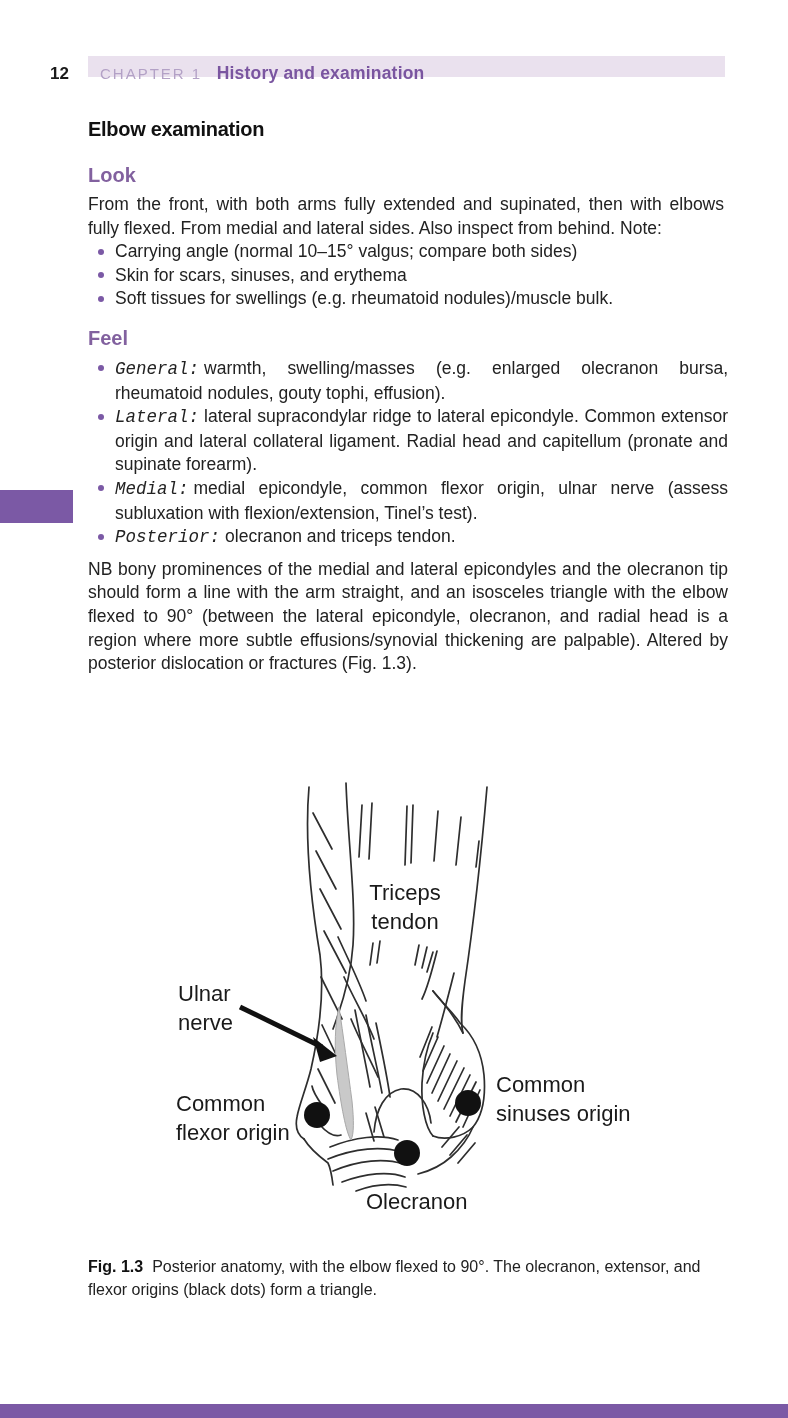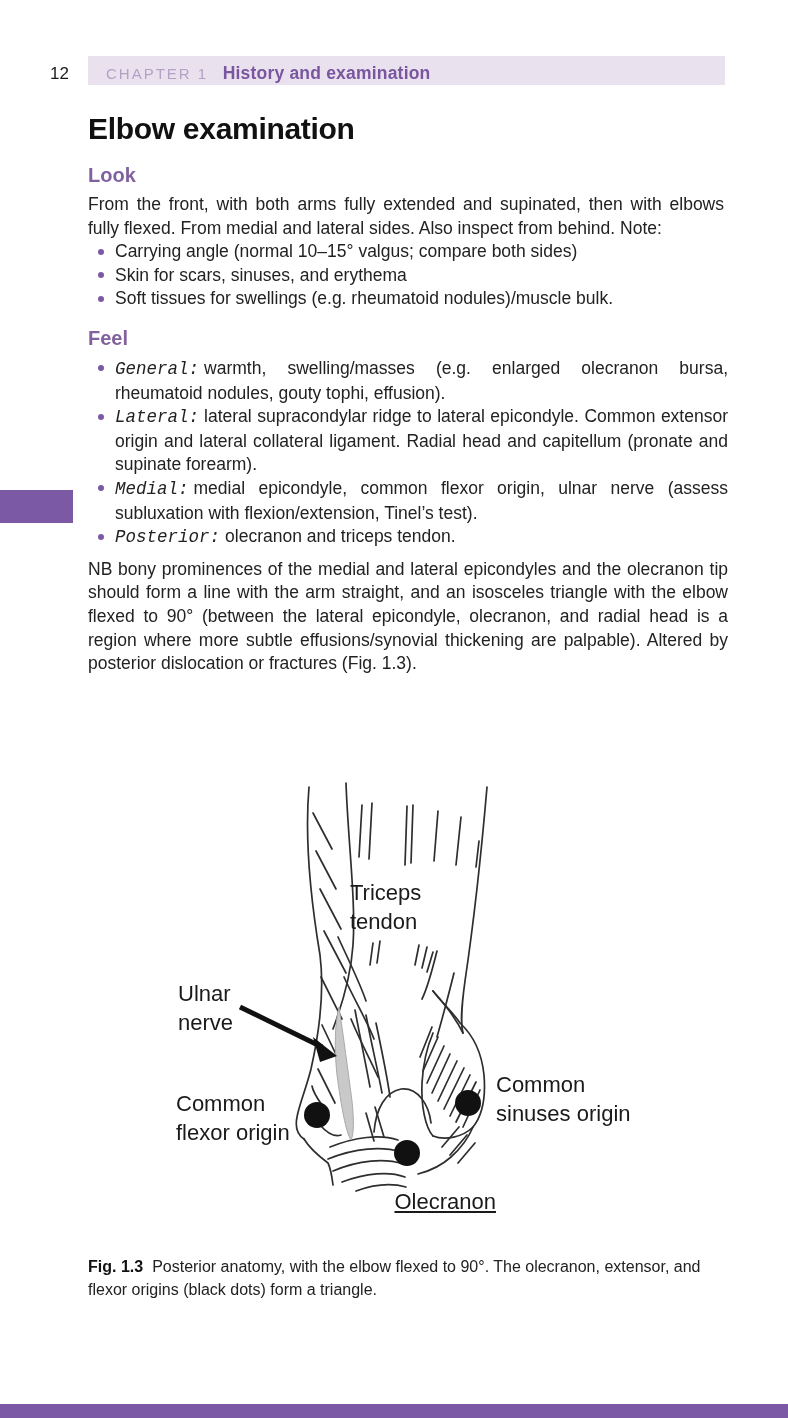--- a/index.html
+++ b/index.html
@@ -2,48 +2,48 @@
 <html><head>
 <meta charset="utf-8">
 <style>
   html,body{margin:0;padding:0;}
   body{
     width:788px;height:1418px;position:relative;background:#ffffff;
     font-family:"Liberation Sans", sans-serif;color:#222;overflow:hidden;
   }
   
   .page-number{position:absolute;left:50px;top:56px;height:35px;line-height:35px;
-    font-size:17px;color:#1a1a1a;}
-  .chapter-banner{position:absolute;left:88px;top:56px;width:637px;height:29px;
-    background:#eae1ee;line-height:35px;white-space:nowrap;padding-left:18px;box-sizing:border-box;}
+    font-size:17px;color:#1a1a1a;font-weight:bold;}
+  .chapter-banner{position:absolute;left:88px;top:56px;width:637px;height:21px;
+    background:#eae1ee;line-height:35px;white-space:nowrap;padding-left:12px;box-sizing:border-box;}
   .chapter-label{color:#b3a1c6;font-size:15px;letter-spacing:2px;}
   .chapter-title{color:#7a55a0;font-size:17.5px;font-weight:bold;margin-left:10px;letter-spacing:.2px;}
   
   .content{position:absolute;left:88px;top:0;width:640px;}
-  h1.page-title{margin:110px 0 8px 0;font-size:30px;line-height:38px;font-weight:bold;
+  h1.page-title{margin:110px 0 8px 0;font-size:20px;line-height:38px;font-weight:bold;
     color:#111;letter-spacing:-0.3px;}
   h2.sec{margin:15px 0 0 0;font-size:20px;line-height:24px;font-weight:bold;color:#82619f;}
   p.body-par{margin:6px 4px 0 0;font-size:17.5px;line-height:23.6px;text-align:justify;color:#222;}
   ul.blist{margin:0;padding:0;list-style:none;}
   ul.blist.feel{margin-top:7px;}
   ul.blist li{position:relative;padding-left:27px;font-size:17.5px;line-height:23.6px;
     text-align:justify;color:#222;}
   .bullet-dot{position:absolute;left:10px;top:8.5px;width:6px;height:6px;border-radius:50%;
     background:#7b59a5;}
   .feel-lead{font-style:italic;margin-right:5px;font-family:Liberation Mono, monospace;}
   p.nb-par{margin:8px 0 0 0;font-size:17.5px;line-height:23.6px;text-align:justify;color:#222;}
   
   .figure-wrap{position:absolute;left:170px;top:775px;width:480px;height:440px;}
   .figure-wrap svg{position:absolute;left:0;top:0;}
   .fig-label{position:absolute;font-size:22px;line-height:29px;color:#1a1a1a;}
-  .lbl-triceps{left:180px;top:103px;width:110px;text-align:left;}
+  .lbl-triceps{left:180px;top:103px;width:110px;text-align:center;}
   .lbl-ulnar{left:8px;top:204px;width:80px;}
   .lbl-flexor{left:6px;top:314px;width:132px;}
   .lbl-extensor{left:326px;top:295px;width:165px;}
-  .lbl-olecranon{left:196px;top:412px;width:130px;text-align:right;text-decoration:underline;}
+  .lbl-olecranon{left:196px;top:412px;width:130px;text-align:left;}
   
   .caption{position:absolute;left:88px;top:1224px;width:648px;font-size:16px;
     line-height:22.5px;color:#222;margin-top:32px;}
   .caption .cap-label{font-weight:bold;margin-right:9px;color:#111;}
   
   .side-tab{position:absolute;left:0;top:490px;width:73px;height:33px;background:#7b59a5;}
   .footer-bar{position:absolute;left:0;top:1404px;width:788px;height:14px;background:#7b59a5;}
 </style>
 </head>
 <body>

